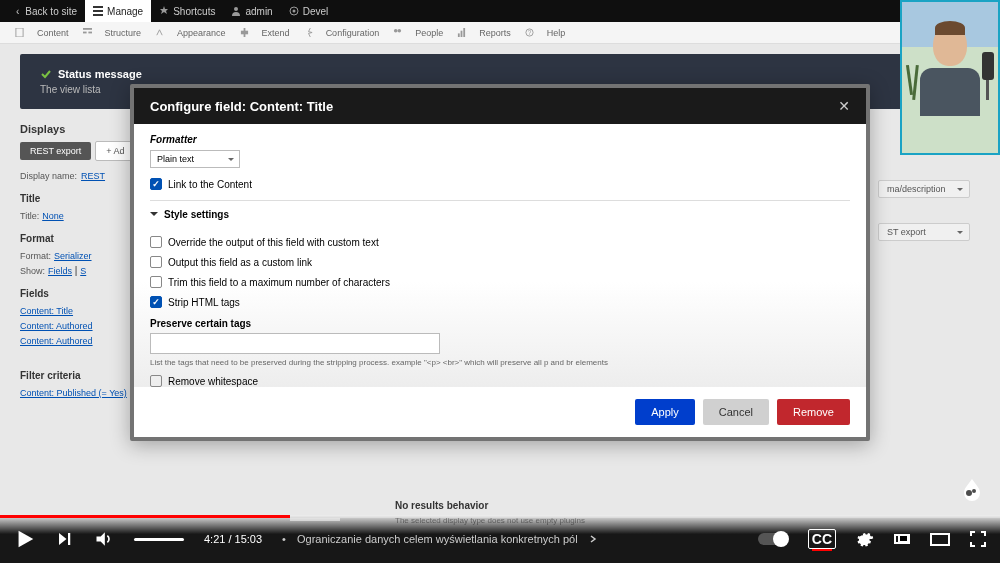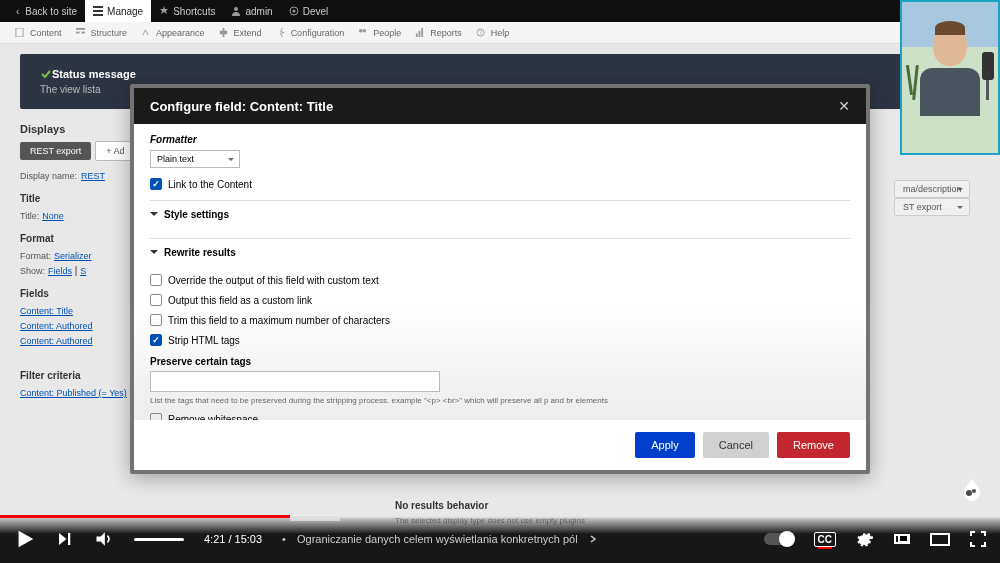--- a/index.html
+++ b/index.html
@@ -5,26 +5,26 @@
 * { margin: 0; padding: 0; box-sizing: border-box; font-family: -apple-system, BlinkMacSystemFont, "Segoe UI", Arial, sans-serif; }
 body { width: 1000px; height: 563px; overflow: hidden; background: #1a1a1a; position: relative; }
 
 .admin-toolbar { background: #0f0f0f; height: 22px; display: flex; align-items: center; padding: 0 8px; font-size: 10px; color: #ccc; }
 .admin-toolbar .tb-item { display: flex; align-items: center; gap: 4px; padding: 0 8px; height: 100%; cursor: pointer; }
 .admin-toolbar .tb-item.active { background: #fff; color: #222; }
 .admin-toolbar .tb-item .ic { width: 10px; height: 10px; }
 .admin-toolbar .chev { margin-right: 2px; }
 
 .sub-toolbar { background: #f5f5f5; height: 22px; display: flex; align-items: center; padding: 0 8px; font-size: 9px; color: #666; border-bottom: 1px solid #ddd; }
-.sub-toolbar .sb-item { display: flex; align-items: center; gap: 6px; padding: 0 7px; cursor: pointer; text-align: center; }
+.sub-toolbar .sb-item { display: flex; align-items: center; gap: 13px; padding: 0 7px; cursor: pointer; text-align: center; }
 .sub-toolbar .sb-item .ic { width: 9px; height: 9px; }
 
 .page-content { background: #e8e8e8; position: absolute; top: 44px; left: 0; right: 0; bottom: 0; padding: 10px 20px; }
 .status-msg { background: #2d3442; color: #fff; padding: 14px 20px; border-radius: 2px; margin-bottom: 14px; font-size: 11px; }
-.status-msg .title { font-weight: 600; margin-bottom: 4px; display: flex; align-items: center; gap: 0; }
+.status-msg .title { font-weight: 600; margin-bottom: 4px; display: flex; align-items: center; gap: 6px; }
 .status-msg .txt { font-size: 10px; color: #bbb; }
 
 .displays-label { font-size: 11px; font-weight: 600; color: #333; margin-bottom: 6px; }
 .tabs-row { display: flex; gap: 4px; align-items: center; margin-bottom: 10px; }
 .tab-btn { background: #555; color: #fff; border: none; padding: 4px 10px; font-size: 9px; border-radius: 2px; cursor: pointer; }
 .tab-btn.outline { background: #fff; color: #555; border: 1px solid #bbb; }
 .display-name-row { font-size: 9px; color: #555; display: flex; align-items: center; gap: 4px; margin-bottom: 10px; }
 .display-name-row a { color: #0051b3; text-decoration: underline; }
 
 .left-col { font-size: 10px; color: #333; }
@@ -89,40 +89,40 @@
 .player-btn { background: none; border: none; cursor: pointer; display: flex; align-items: center; justify-content: center; padding: 0; }
 .player-btn svg { fill: #fff; }
 .pb-play { width: 22px; height: 22px; }
 .pb-next { width: 18px; height: 18px; }
 .volume-line { width: 50px; height: 3px; background: #fff; border-radius: 2px; }
 .time-text { color: #fff; font-size: 11px; }
 .chapter { color: #ccc; font-size: 11px; cursor: pointer; display: flex; align-items: center; gap: 4px; }
 .spacer { flex: 1; }
 .toggle-sw { width: 30px; height: 12px; background: #555; border-radius: 6px; position: relative; cursor: pointer; }
 .toggle-sw::after { content: ''; position: absolute; right: -1px; top: -2px; width: 16px; height: 16px; background: #fff; border-radius: 50%; }
-.cc-icon { border: 1px solid #fff; color: #fff; font-size: 10px; font-weight: bold; padding: 1px 3px; border-radius: 2px; position: relative; }
+.cc-icon { border: 1px solid #fff; color: #fff; font-size: 14px; font-weight: bold; padding: 1px 3px; border-radius: 2px; position: relative; }
 .cc-icon::after { content:''; position:absolute; left:3px; right:3px; bottom:-3px; height:2px; background:#f00; }
 .gear-ic { width: 18px; height: 18px; }
 .mini-rect { width: 16px; height: 10px; border: 2px solid #fff; position: relative; }
 .mini-rect::after { content:''; position:absolute; right:-1px; bottom:-1px; width:7px; height:5px; border:2px solid #fff; background:#000; }
 .theater-rect { width: 20px; height: 13px; border: 2px solid #fff; }
 .fscreen { width: 16px; height: 16px; position: relative; }
 .fscreen span { position: absolute; width: 5px; height: 5px; border: 2px solid #fff; }
 .fscreen .tl { top: 0; left: 0; border-right: none; border-bottom: none; }
 .fscreen .tr { top: 0; right: 0; border-left: none; border-bottom: none; }
 .fscreen .bl { bottom: 0; left: 0; border-right: none; border-top: none; }
 .fscreen .br { bottom: 0; right: 0; border-left: none; border-top: none; }
 
 .droplet { position: absolute; right: 14px; bottom: 60px; width: 28px; height: 28px; display:flex; align-items:center; justify-content:center;}
 .droplet svg { fill: #fff; }
 
 .no-results { position: absolute; bottom: 52px; left: 395px; font-size: 10px; font-weight: 700; color: #333; }
 .no-results-sub { position: absolute; bottom: 38px; left: 395px; font-size: 8px; color: #888; }
 .bg-right { position: absolute; right: 30px; top: 180px; }
-.bg-right .right-dropdown { display:block; width:76px;}
+.bg-right .right-dropdown { margin-bottom: 25px; display:block; width:92px;}
 </style>
 </head>
 <body>
 
 <div class="admin-toolbar">
   <div class="tb-item">
       <span class="chev">‹</span>
       <span>Back to site</span>
     </div>
   <div class="tb-item active">
@@ -265,24 +265,20 @@
       <div class="fm-label">Formatter</div>
       <div class="fm-select">Plain text</div>
       <div class="chk-row">
         <div class="chk checked"></div>
         <span>Link to the Content</span>
       </div>
       <div class="section-bar">
         <div class="caret down"></div>
         <span>Style settings</span>
       </div>
-      <div class="section-bar">
-        <div class="caret down"></div>
-        <span>Rewrite results</span>
-      </div>
       <div class="sub-section">
         <div class="chk-row">
             <div class="chk"></div>
             <span>Override the output of this field with custom text</span>
           </div>
         <div class="chk-row">
             <div class="chk"></div>
             <span>Output this field as a custom link</span>
           </div>
         <div class="chk-row">

